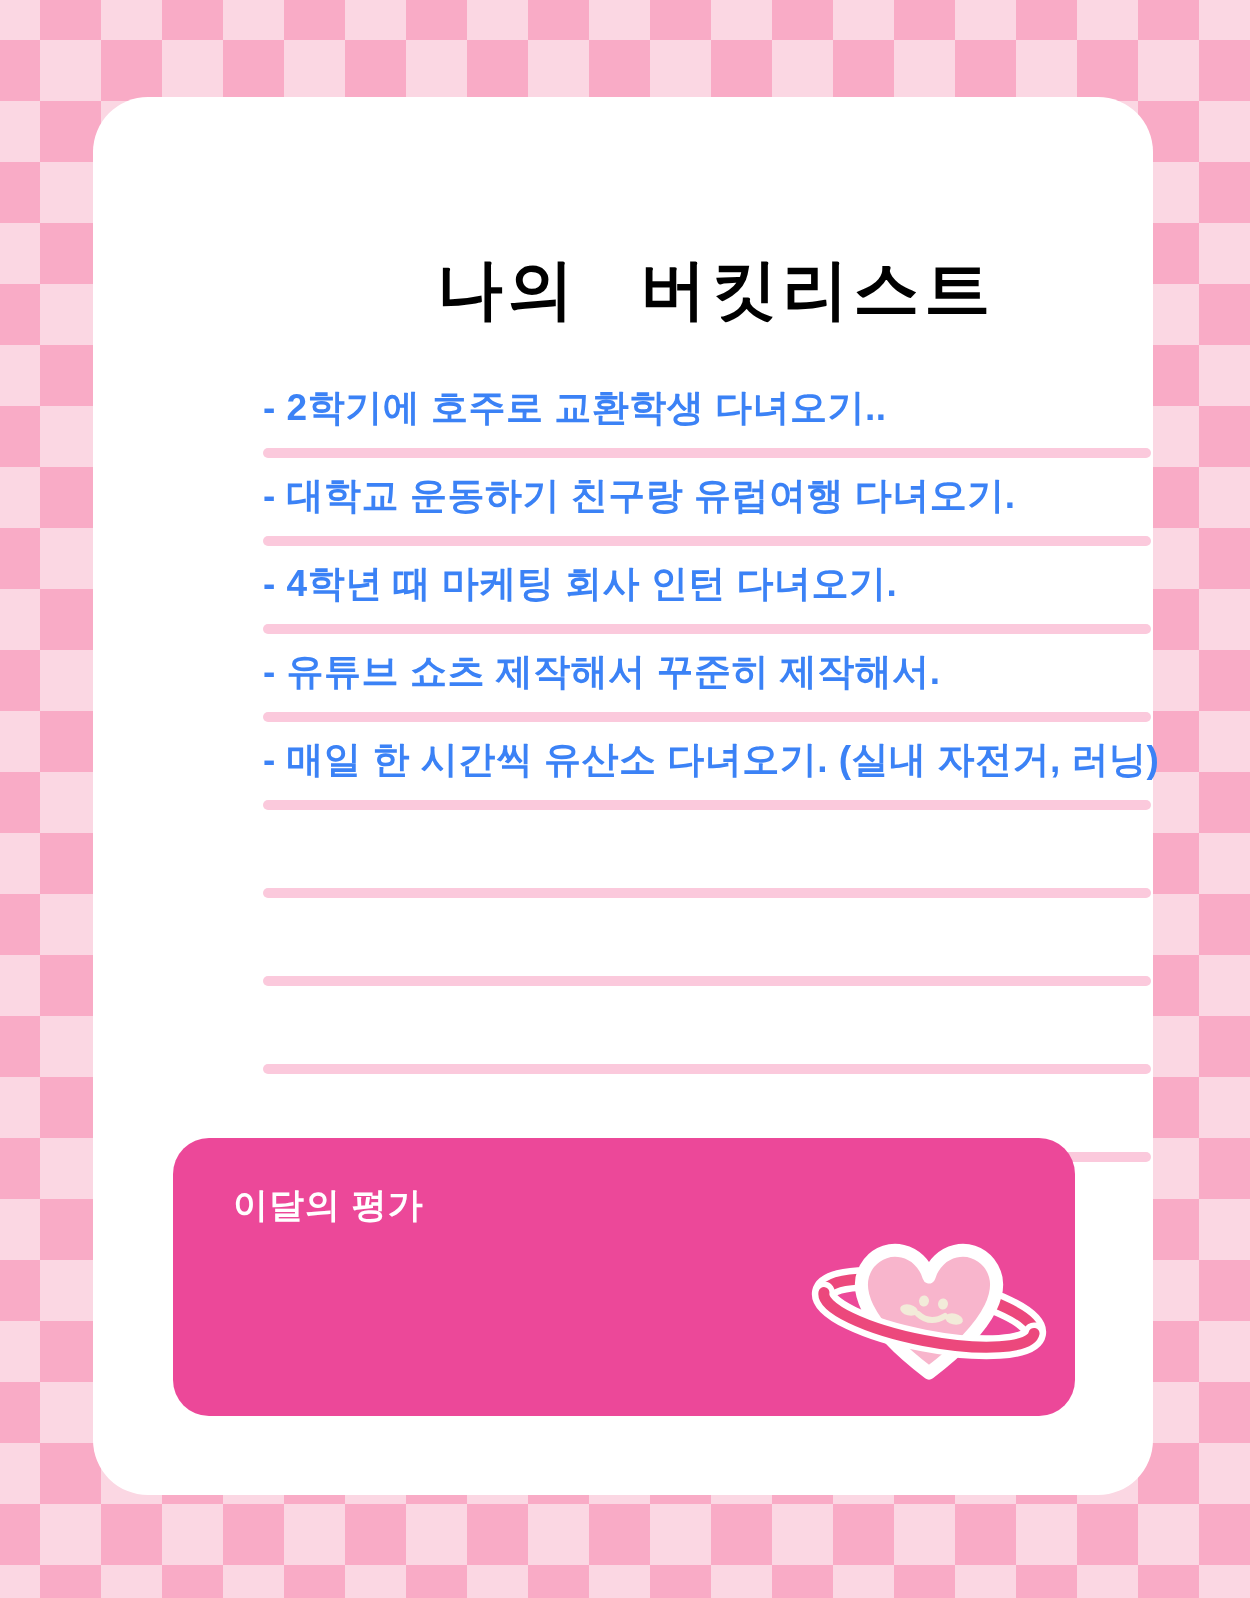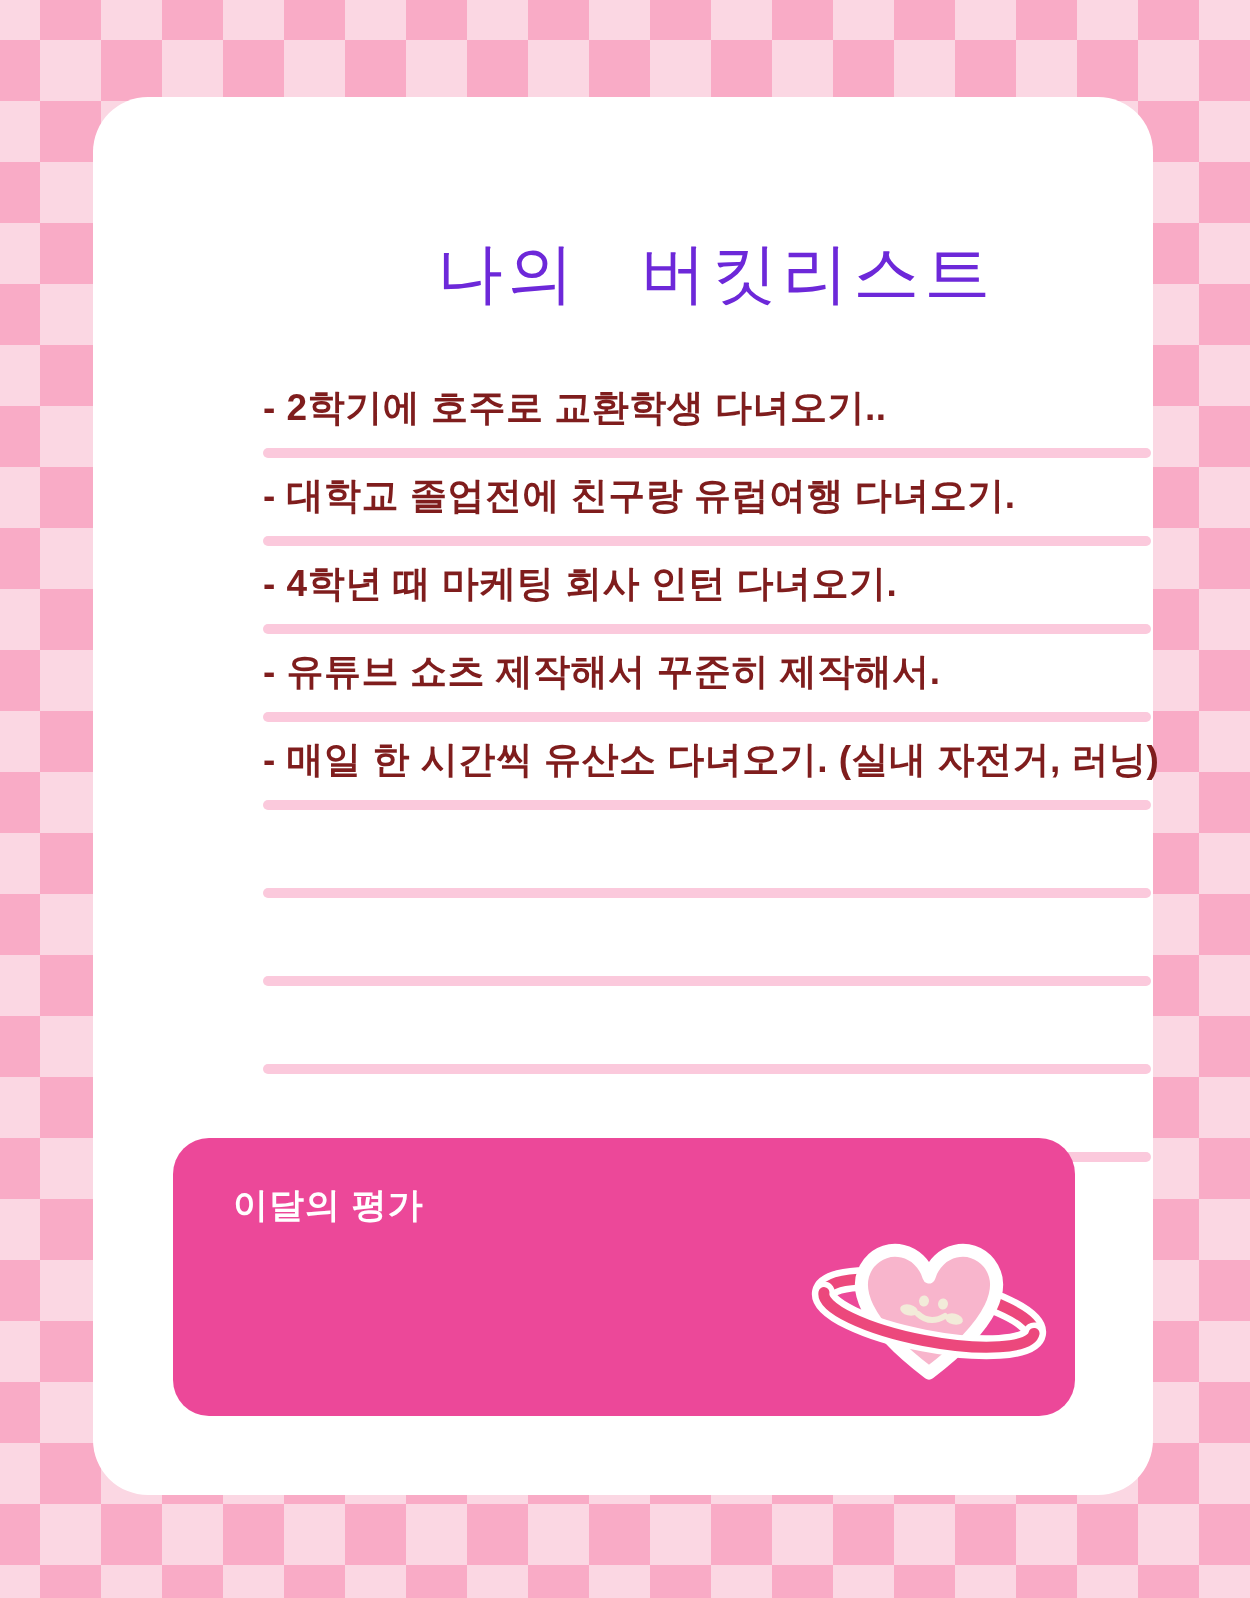--- a/index.html
+++ b/index.html
@@ -9,27 +9,27 @@
     background-color:#FBD7E3;
     background-image:repeating-conic-gradient(#F9ABC6 0% 25%, #FBD7E3 0% 50%);
     background-position:-21px -21px;
     background-size:122px 122px;
   }
   .card{
     position:absolute;left:93px;top:97px;width:1060px;height:1398px;
     background:#FFFFFF;border-radius:55px;
   }
   .title{
-    position:absolute;left:93px;top:132px;width:1060px;
-    text-align:center;font-size:66px;font-weight:normal;color:#6d28d9;
+    position:absolute;left:93px;top:148px;width:1060px;
+    text-align:center;font-size:66px;font-weight:bold;color:#000000;
     letter-spacing:5px;word-spacing:38px;
   }
   .item-text{
     position:absolute;left:170px;width:900px;height:44px;
-    font-size:37px;font-weight:bold;color:#7f1d1d;letter-spacing:0.5px;
+    font-size:37px;font-weight:bold;color:#3b82f6;letter-spacing:0.5px;
     white-space:nowrap;line-height:44px;
   }
   .uline{
     position:absolute;left:170px;width:888px;height:10px;
     background:#FBC9DC;border-radius:5px;
   }
   
   .t0{top:289px}.t1{top:377px}.t2{top:465px}.t3{top:553px}.t4{top:641px}
   .u0{top:351px}.u1{top:439px}.u2{top:527px}.u3{top:615px}.u4{top:703px}
   .u5{top:791px}.u6{top:879px}.u7{top:967px}.u8{top:1055px}
@@ -48,21 +48,21 @@
 </head>
 <body>
 
 <div class="card">
 
   <div class="title">나의 버킷리스트</div>
 
   <div class="item-text t0">- 2학기에 호주로 교환학생 다녀오기..</div>
   <div class="uline u0"></div>
 
-  <div class="item-text t1">- 대학교 졸업전에 친구랑 유럽여행 다녀오기.</div>
+  <div class="item-text t1">- 대학교 운동하기 친구랑 유럽여행 다녀오기.</div>
   <div class="uline u1"></div>
 
   <div class="item-text t2">- 4학년 때 마케팅 회사 인턴 다녀오기.</div>
   <div class="uline u2"></div>
 
   <div class="item-text t3">- 유튜브 쇼츠 제작해서 꾸준히 제작해서.</div>
   <div class="uline u3"></div>
 
   <div class="item-text t4">- 매일 한 시간씩 유산소 다녀오기. (실내 자전거, 러닝)</div>
   <div class="uline u4"></div>

